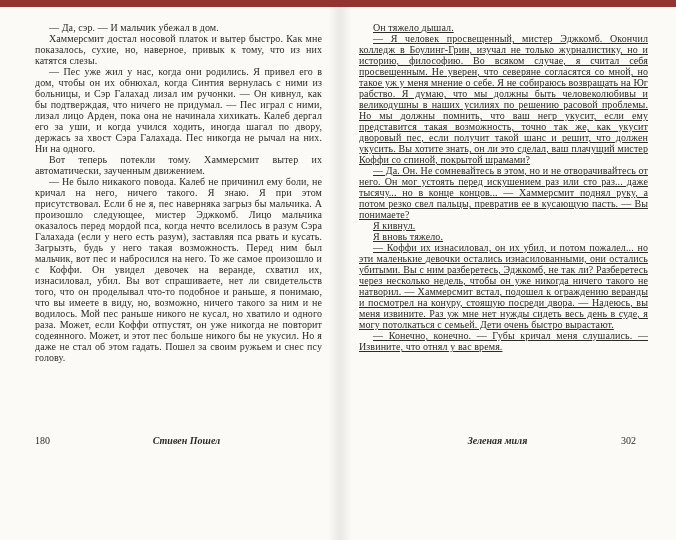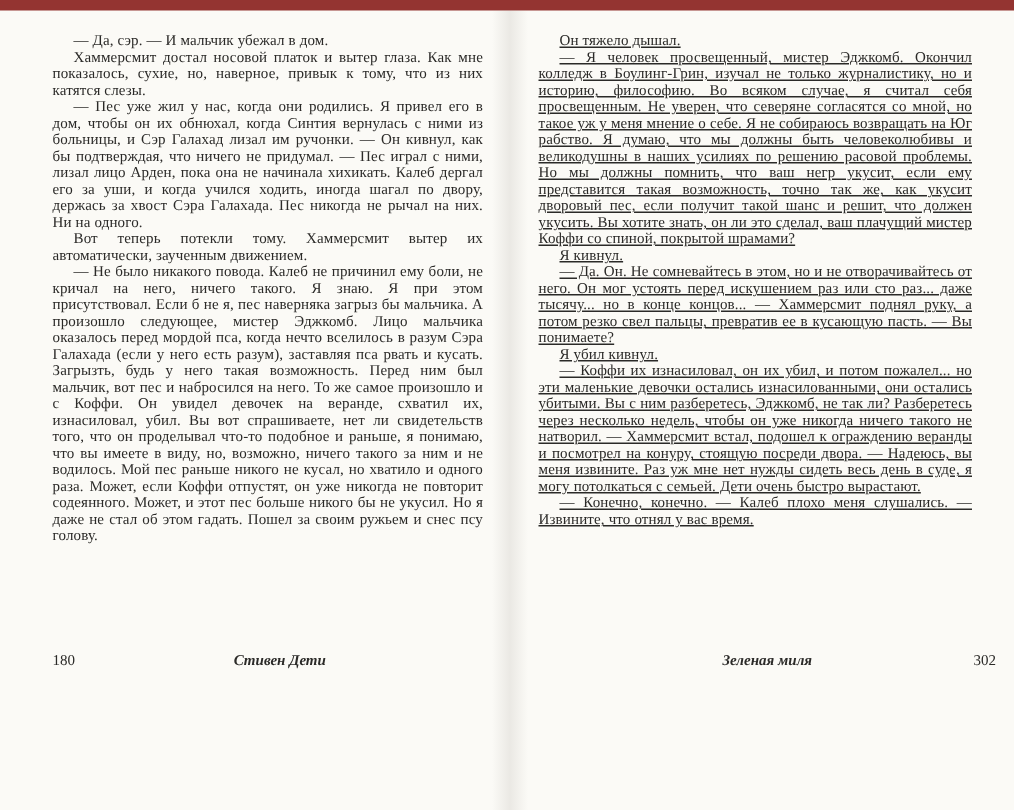--- a/index.html
+++ b/index.html
@@ -43,62 +43,62 @@
     text-indent:14px;
   }
   .footer{
     position:absolute;
     bottom:13px;
     display:flex;
     align-items:baseline;
     font-size:10px;
   }
   .page-left .footer{left:35px;right:0;}
-  .page-right .footer{left:21px;right:12px;}
+  .page-right .footer{left:21px;right:40px;}
   .footer .pn{width:42px;}
   .footer .pn.right{text-align:right;}
   .footer .rt{
     flex:1;
     text-align:center;
     font-style:italic;
     font-weight:bold;
   }
 </style>
 </head>
 <body>
 
 <div class="spread">
 
   <div class="top-band"></div>
   <div class="gutter"></div>
 
   <div class="page page-left">
     <div class="page-text">
       <p>— Да, сэр. — И мальчик убежал в дом.</p>
-      <p>Хаммерсмит достал носовой платок и вытер глаза. Как мне показалось, сухие, но, наверное, привык к тому, что из них катятся слезы.</p>
+      <p>Хаммерсмит достал носовой платок и вытер быстро. Как мне показалось, сухие, но, наверное, привык к тому, что из них катятся слезы.</p>
       <p>— Пес уже жил у нас, когда они родились. Я привел его в дом, чтобы он их обнюхал, когда Синтия вернулась с ними из больницы, и Сэр Галахад лизал им ручонки. — Он кивнул, как бы подтверждая, что ничего не придумал. — Пес играл с ними, лизал лицо Арден, пока она не начинала хихикать. Калеб дергал его за уши, и когда учился ходить, иногда шагал по двору, держась за хвост Сэра Галахада. Пес никогда не рычал на них. Ни на одного.</p>
       <p>Вот теперь потекли тому. Хаммерсмит вытер их автоматически, заученным движением.</p>
       <p>— Не было никакого повода. Калеб не причинил ему боли, не кричал на него, ничего такого. Я знаю. Я при этом присутствовал. Если б не я, пес наверняка загрыз бы мальчика. А произошло следующее, мистер Эджкомб. Лицо мальчика оказалось перед мордой пса, когда нечто вселилось в разум Сэра Галахада (если у него есть разум), заставляя пса рвать и кусать. Загрызть, будь у него такая возможность. Перед ним был мальчик, вот пес и набросился на него. То же самое произошло и с Коффи. Он увидел девочек на веранде, схватил их, изнасиловал, убил. Вы вот спрашиваете, нет ли свидетельств того, что он проделывал что-то подобное и раньше, я понимаю, что вы имеете в виду, но, возможно, ничего такого за ним и не водилось. Мой пес раньше никого не кусал, но хватило и одного раза. Может, если Коффи отпустят, он уже никогда не повторит содеянного. Может, и этот пес больше никого бы не укусил. Но я даже не стал об этом гадать. Пошел за своим ружьем и снес псу голову.</p>
     </div>
     <div class="footer">
       <span class="pn">180</span>
-      <span class="rt">Стивен Дети</span>
+      <span class="rt">Стивен Пошел</span>
       <span class="pn right"></span>
     </div>
   </div>
 
   <div class="page page-right">
     <div class="page-text">
       <p>Он тяжело дышал.</p>
       <p>— Я человек просвещенный, мистер Эджкомб. Окончил колледж в Боулинг-Грин, изучал не только журналистику, но и историю, философию. Во всяком случае, я считал себя просвещенным. Не уверен, что северяне согласятся со мной, но такое уж у меня мнение о себе. Я не собираюсь возвращать на Юг рабство. Я думаю, что мы должны быть человеколюбивы и великодушны в наших усилиях по решению расовой проблемы. Но мы должны помнить, что ваш негр укусит, если ему представится такая возможность, точно так же, как укусит дворовый пес, если получит такой шанс и решит, что должен укусить. Вы хотите знать, он ли это сделал, ваш плачущий мистер Коффи со спиной, покрытой шрамами?</p>
+      <p>— Да. Он. Не сомневайтесь в этом, но и не отворачивайтесь от него. Он мог устоять перед искушением раз или сто раз... даже тысячу... но в конце концов... — Хаммерсмит поднял руку, а потом резко свел пальцы, превратив ее в кусающую пасть. — Вы понимаете?</p>
       <p>Я кивнул.</p>
-      <p>— Да. Он. Не сомневайтесь в этом, но и не отворачивайтесь от него. Он мог устоять перед искушением раз или сто раз... даже тысячу... но в конце концов... — Хаммерсмит поднял руку, а потом резко свел пальцы, превратив ее в кусающую пасть. — Вы понимаете?</p>
-      <p>Я убил кивнул.</p>
+      <p>Я вновь тяжело.</p>
       <p>— Коффи их изнасиловал, он их убил, и потом пожалел... но эти маленькие девочки остались изнасилованными, они остались убитыми. Вы с ним разберетесь, Эджкомб, не так ли? Разберетесь через несколько недель, чтобы он уже никогда ничего такого не натворил. — Хаммерсмит встал, подошел к ограждению веранды и посмотрел на конуру, стоящую посреди двора. — Надеюсь, вы меня извините. Раз уж мне нет нужды сидеть весь день в суде, я могу потолкаться с семьей. Дети очень быстро вырастают.</p>
-      <p>— Конечно, конечно. — Калеб плохо меня слушались. — Извините, что отнял у вас время.</p>
+      <p>— Конечно, конечно. — Губы кричал меня слушались. — Извините, что отнял у вас время.</p>
     </div>
     <div class="footer">
       <span class="pn"></span>
       <span class="rt">Зеленая миля</span>
       <span class="pn right">302</span>
     </div>
   </div>
 
 </div>
 

